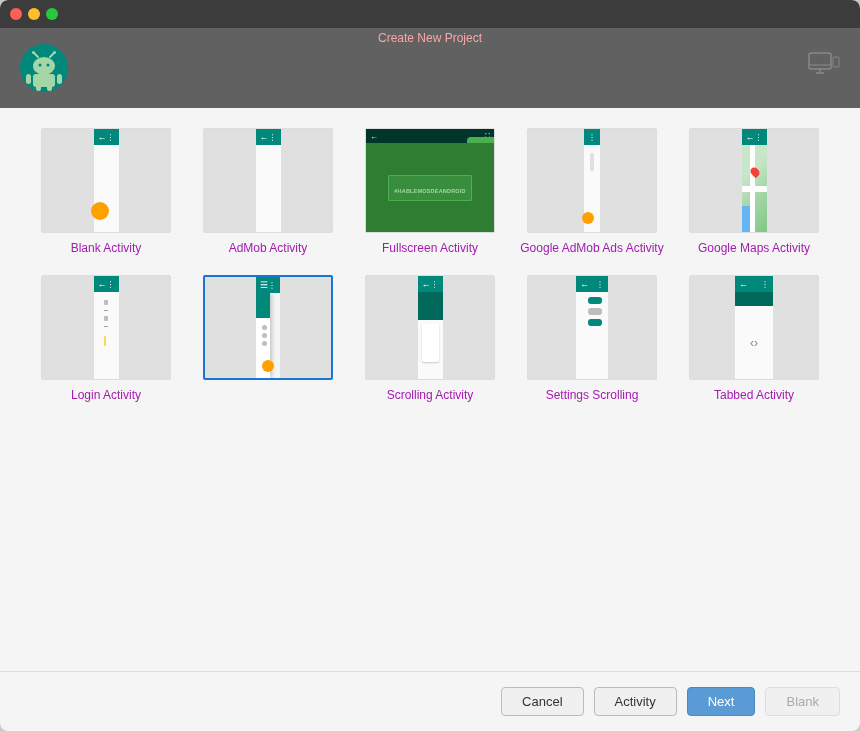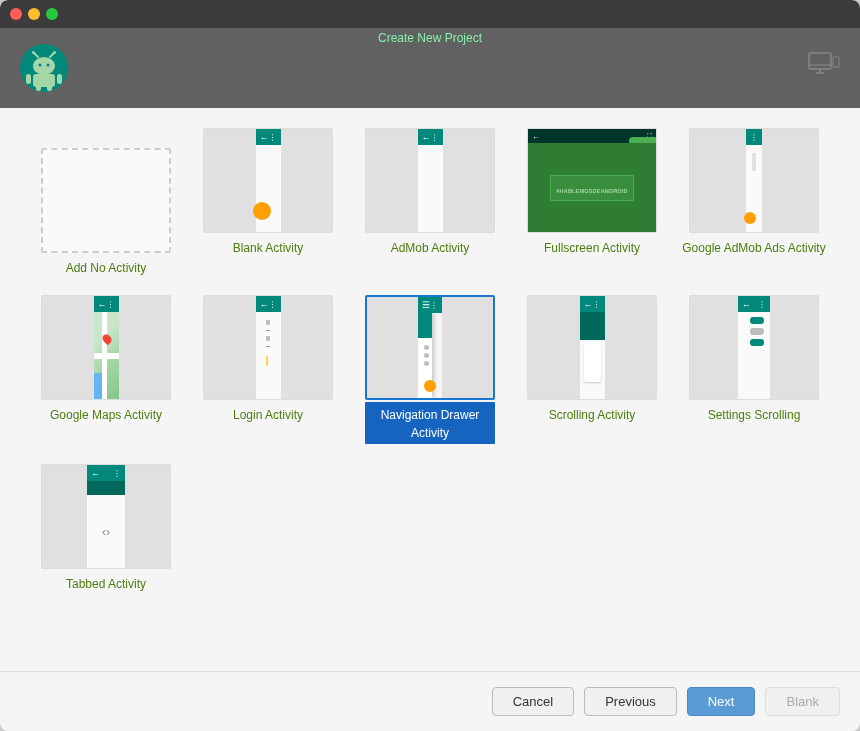--- a/index.html
+++ b/index.html
@@ -19,21 +19,21 @@
       background: #3c3c3c;
       height: 28px;
       display: flex;
       align-items: center;
       justify-content: center;
       position: relative;
       flex-shrink: 0;
       border-radius: 8px 8px 0 0;
     }
     .title-bar-title {
-      color: #86efac;
+      color: #fca5a5;
       font-size: 12px;
       margin-top: 48px;
     }
     .traffic-lights {
       position: absolute;
       left: 10px;
       display: flex;
       gap: 6px;
       align-items: center;
     }
@@ -97,21 +97,21 @@
       position: relative;
       overflow: hidden;
     }
     .activity-thumb.selected {
       border: 2px solid #1976d2;
     }
 
     .activity-label {
       margin-top: 8px;
       font-size: 12px;
-      color: #4d7c0f;
+      color: #a21caf;
       text-align: center;
     }
     .activity-label.selected {
       color: #1565c0;
       font-weight: 500;
     }
 
     
     .no-activity {
       display: flex;
@@ -265,25 +265,20 @@
       <line x1="12" y1="17" x2="12" y2="21" stroke="#888" stroke-width="1.5"></line>
       <line x1="8" y1="21" x2="16" y2="21" stroke="#888" stroke-width="1.5"></line>
       <rect x="25" y="5" width="6" height="10" rx="1" stroke="#888" stroke-width="1" fill="none"></rect>
     </svg>
   </div>
 </div>
 
 <div class="main-content">
   <div class="activity-grid">
 
-    <div class="activity-item no-activity">
-      <div class="activity-thumb" style="border:2px dashed #ccc; background:#fafafa; width:130px; height:105px;">
-      </div>
-      <span class="activity-label">Add No Activity</span>
-    </div>
 
     <div class="activity-item">
       <div class="activity-thumb blank-mock" style="padding:0; background:#e0e0e0; width:130px; height:105px;">
         <div style="display:flex; flex-direction:column; height:100%;">
           <div class="phone-topbar" style="height:16px; background:#00897b; display:flex; align-items:center; padding:0 4px; justify-content:space-between;">
             <span style="color:white; font-size:9px;">←</span>
             <span style="color:white; font-size:8px;">⋮</span>
           </div>
           <div style="flex:1; background:#fafafa; position:relative;">
             <div class="blank-fab"></div>
@@ -418,23 +413,20 @@
               </div>
             </div>
 
             <div style="position:absolute; top:0; right:0; bottom:0; left:55%; background:#f5f5f5;"></div>
 
             <div style="position:absolute; bottom:6px; right:6px; width:12px; height:12px; border-radius:50%; background:#ffa000; z-index:3;"></div>
           </div>
         </div>
       </div>
 
-      <div style="background:#1565c0; width:130px; padding:3px 0; text-align:center; margin-top:2px; border-radius:1px;">
-        <span class="activity-label selected" style="color:white; font-size:12px;">Navigation Drawer Activity</span>
-      </div>
     </div>
 
     <div class="activity-item">
       <div class="activity-thumb" style="width:130px; height:105px; padding:0; background:#e0e0e0; overflow:hidden;">
         <div style="display:flex; flex-direction:column; height:100%;">
           <div style="height:16px; background:#00897b; display:flex; align-items:center; padding:0 4px; justify-content:space-between;">
             <span style="color:white; font-size:9px;">←</span>
             <span style="color:white; font-size:8px;">⋮</span>
           </div>
           <div style="height:28px; background:#00695c;"></div>
@@ -487,16 +479,16 @@
         </div>
       </div>
       <span class="activity-label">Tabbed Activity</span>
     </div>
 
   </div>
 </div>
 
 <div class="footer">
   <button class="btn">Cancel</button>
-  <button class="btn">Previous</button>
+  <button class="btn">Activity</button>
   <button class="btn btn-primary">Next</button>
   <button class="btn btn-disabled" style="background:#f0f0f0; color:#aaa; border-color:#ddd;">Blank</button>
 </div>
 
 </body></html>

